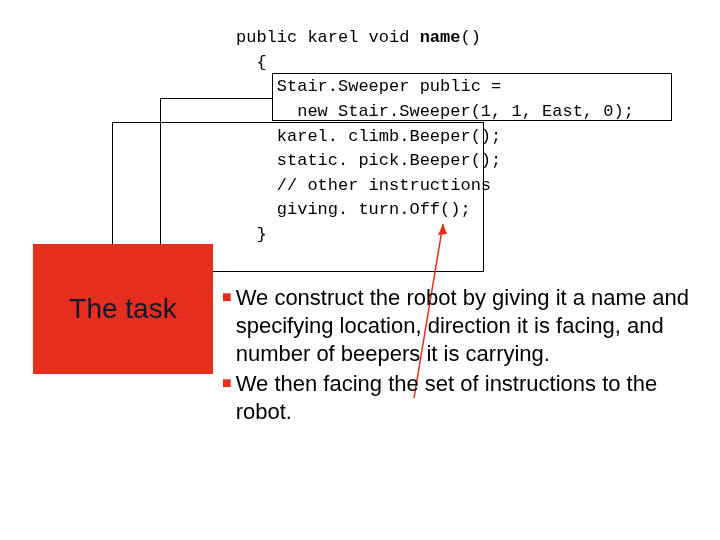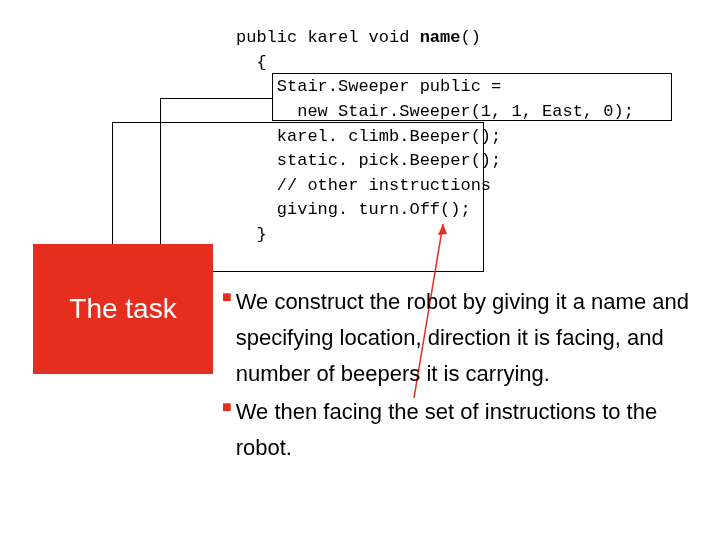--- a/index.html
+++ b/index.html
@@ -34,21 +34,21 @@
     width: 180px;
     height: 130px;
     background: #e62e1e;
     display: flex;
     align-items: center;
     justify-content: center;
   }
   .title-text {
     font-family: Verdana, Geneva, sans-serif;
     font-size: 28px;
-    color: #ffffff;
+    color: #0f172a;
     font-weight: 400;
   }
   .connector-h {
     position: absolute;
     height: 1px;
     background: #000;
   }
   .connector-v {
     position: absolute;
     width: 1px;
@@ -67,21 +67,21 @@
   }
   .bullet-mark {
     color: #e62e1e;
     font-size: 16px;
     line-height: 26px;
     margin-right: 4px;
     flex-shrink: 0;
   }
   .bullet-text {
     font-size: 22px;
-    line-height: 36px;
+    line-height: 28px;
     color: #000;
   }
   .diag-line {
     position: absolute;
     left: 0; top: 0;
     pointer-events: none;
   }
 </style>
 </head>
 <body>

